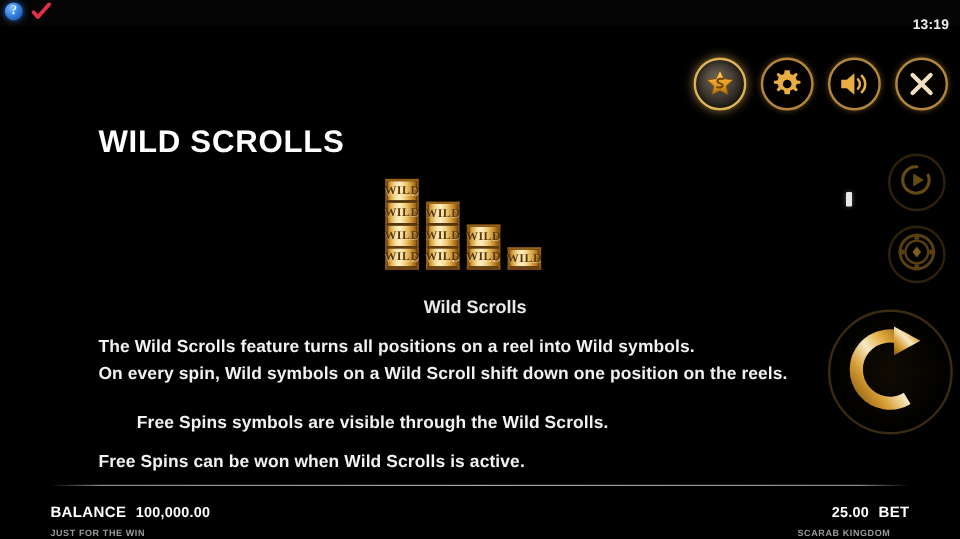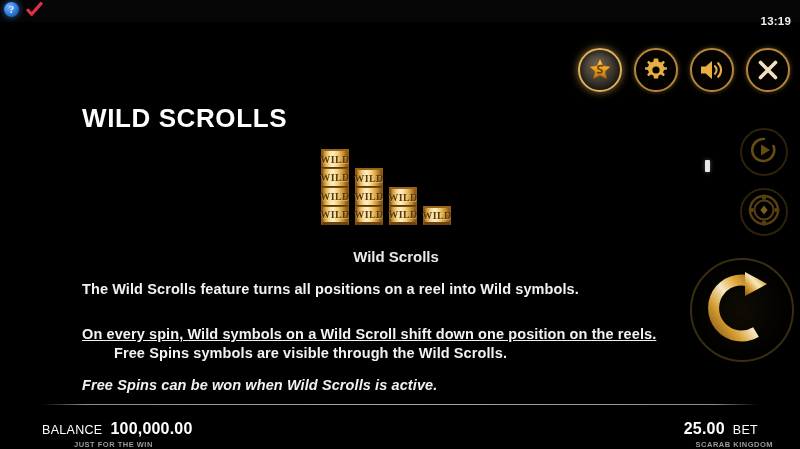--- a/index.html
+++ b/index.html
@@ -114,40 +114,40 @@
     position:absolute; left:0; right:0; top:248px;
     text-align:center; font-size:15px; font-weight:bold; color:#e9e9e9;
   }
   .cap-inner{ display:inline-block; margin-left:-8px; }
 
   .para{
     position:absolute; left:82px;
     font-size:14.5px; font-weight:bold; color:#f2f2f2; letter-spacing:.1px;text-align:right;
   }
   #para-0{ top:281px; }
-  #para-1{ top:326px;text-decoration:underline; }
+  #para-1{ top:304px; }
   #para-2{ top:345px;padding-left:32px; }
-  #para-3{ top:377px;font-style:italic; }
+  #para-3{ top:377px; }
 
   
   .divider{
     position:absolute; left:42px; top:404px; width:716px; height:1px;
     background:linear-gradient(90deg, rgba(120,120,120,0) 0%, #8c8c8c 6%, #a8a8a8 50%, #8c8c8c 94%, rgba(120,120,120,0) 100%);
   }
   .bottombar{ position:absolute; left:0; top:408px; width:800px; height:41px; }
   .bb-left{ position:absolute; left:42px; top:12px; display:flex; align-items:baseline; gap:8px; }
   .bb-right{ position:absolute; right:42px; top:12px; display:flex; align-items:baseline; gap:8px;justify-content:space-between; }
-  .bb-label{ font-size:12.5px; font-weight:normal; color:#ffffff; letter-spacing:.3px; }
-  .bb-value{ font-size:16px; font-weight:bold; color:#ffffff; letter-spacing:.2px; }
+  .bb-label{ font-size:12.5px; font-weight:bold; color:#ffffff; letter-spacing:.3px; }
+  .bb-value{ font-size:12px; font-weight:bold; color:#ffffff; letter-spacing:.2px; }
   .brand{
     position:absolute; top:32px; font-size:7.5px; font-weight:bold;
     color:#9a9a9a; letter-spacing:.5px;
   }
-  #brand-left{ left:42px;margin-left:32px; }
-  #brand-right{ right:27px; }
+  #brand-left{ left:42px; }
+  #brand-right{ right:58px; }
 </style>
 </head>
 <body>
 
 <div class="statusbar">
   <div class="sb-icons">
     <div class="ico-help">?</div>
     <div class="ico-check">
       <svg width="17" height="15" viewBox="0 0 17 15" aria-hidden="true">
         <path d="M2 8.2 L5.6 12.2 L15 1.6" fill="none" stroke="#e03048" stroke-width="3.2" stroke-linecap="round" stroke-linejoin="round"></path>

